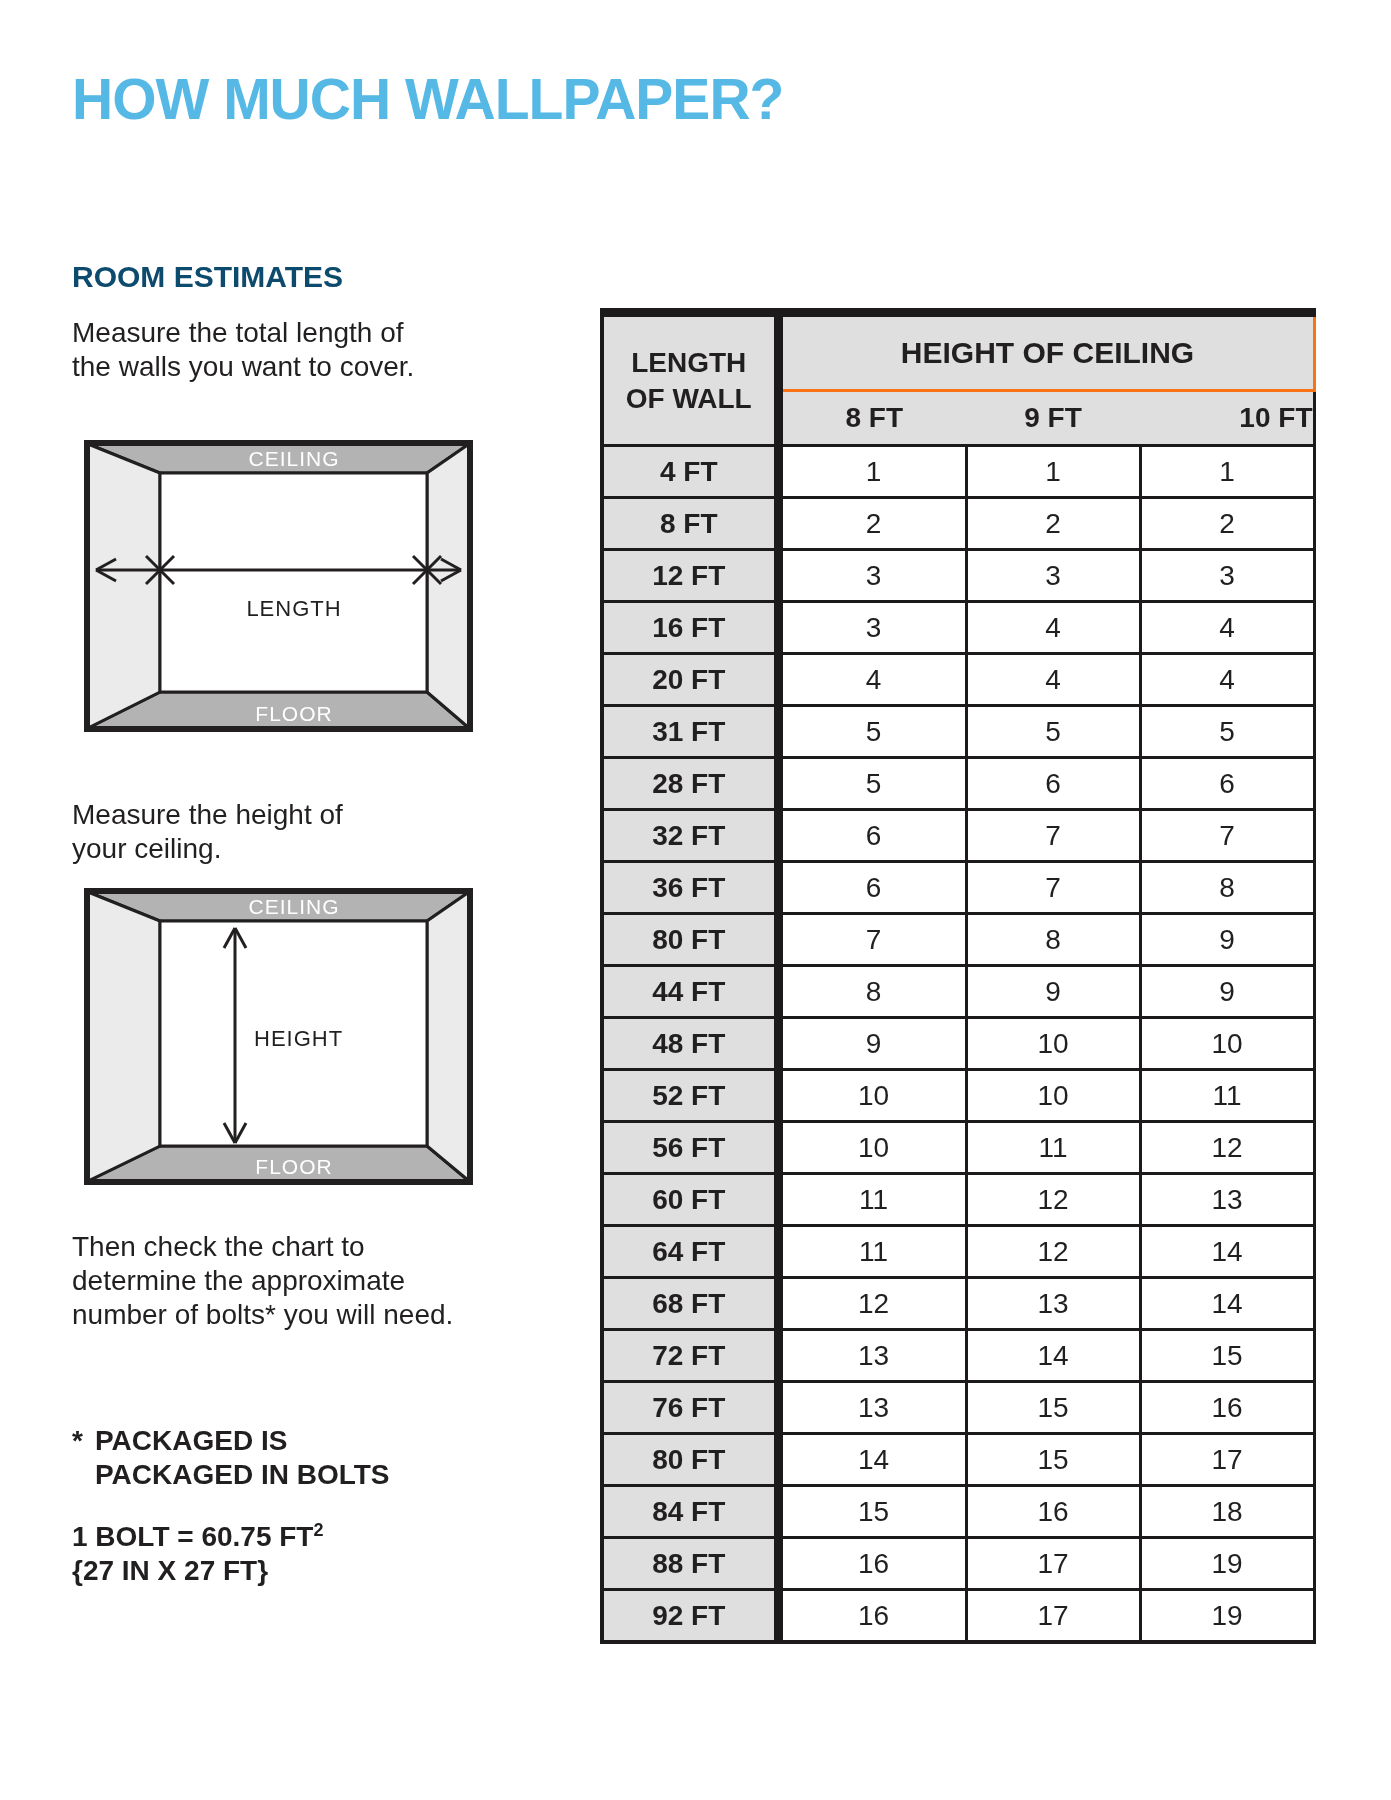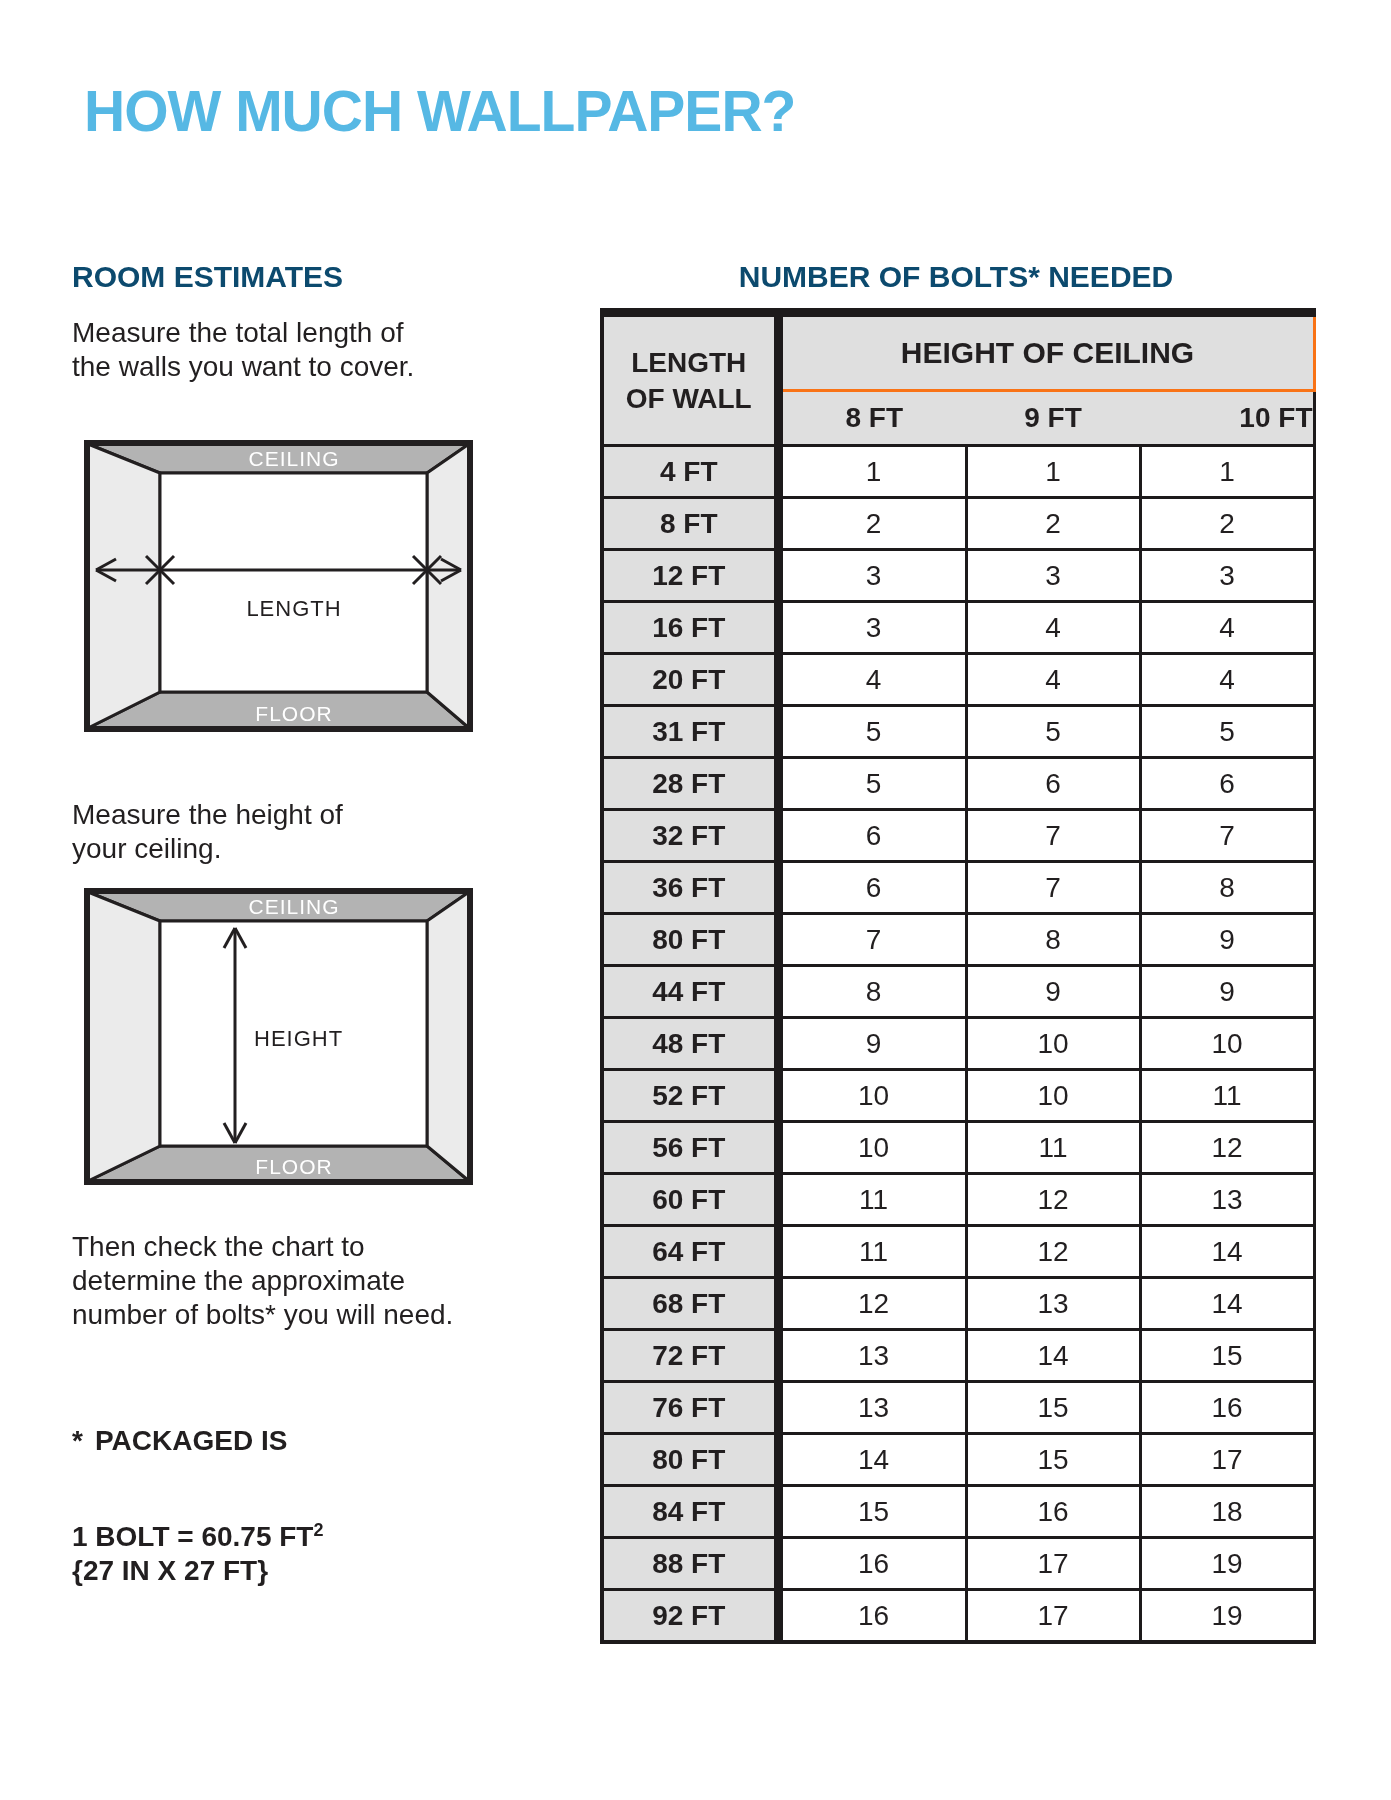--- a/index.html
+++ b/index.html
@@ -1,21 +1,21 @@
 <!DOCTYPE html>
 <html><head>
 <meta charset="utf-8">
 <style>
   html,body{margin:0;padding:0;background:#ffffff;}
   .page{
     position:relative;width:1391px;height:1800px;background:#ffffff;overflow:hidden;
     font-family:"Liberation Sans","DejaVu Sans",sans-serif;color:#221f20;
   }
   .title{
-    position:absolute;left:72px;top:66px;margin:12px;
+    position:absolute;left:72px;top:66px;margin:0;
     font-size:57px;font-weight:bold;letter-spacing:-1px;color:#56b8e4;white-space:nowrap;
   }
   .sec-heading{
     position:absolute;margin:0;font-size:30px;font-weight:bold;color:#0c4a6e;white-space:nowrap;
   }
   #room-estimates-heading{left:72px;top:260px;}
   #bolts-heading{left:600px;top:260px;width:712px;text-align:center;}
   .para{position:absolute;left:72px;font-size:28px;line-height:34px;color:#221f20;}
   #para1{top:316px;}
   #para2{top:798px;}
@@ -123,28 +123,31 @@
     <div>Then check the chart to</div>
     <div>determine the approximate</div>
     <div>number of bolts* you will need.</div>
   </div>
 
   <div class="fnote" id="footnoteA">
     <div class="hang">
       <span class="star">*</span>
       <span>PACKAGED IS</span>
     </div>
+    <div class="hang">
+      <span class="star"></span>
+      <span>PACKAGED IN BOLTS</span>
+    </div>
   </div>
 
   <div class="fnote" id="footnoteB">
     <div><span>1 BOLT = 60.75 FT</span><sup>2</sup></div>
     <div>{27 IN X 27 FT}</div>
   </div>
 
-  <h2 class="sec-heading" id="bolts-heading">NUMBER OF BOLTS* NEEDED</h2>
 
   <div class="tbl-wrap">
     <table>
       <colgroup>
         <col style="width:176px">
           <col style="width:188px">
           <col style="width:174px">
           <col style="width:174px">
       </colgroup>
       <thead>

